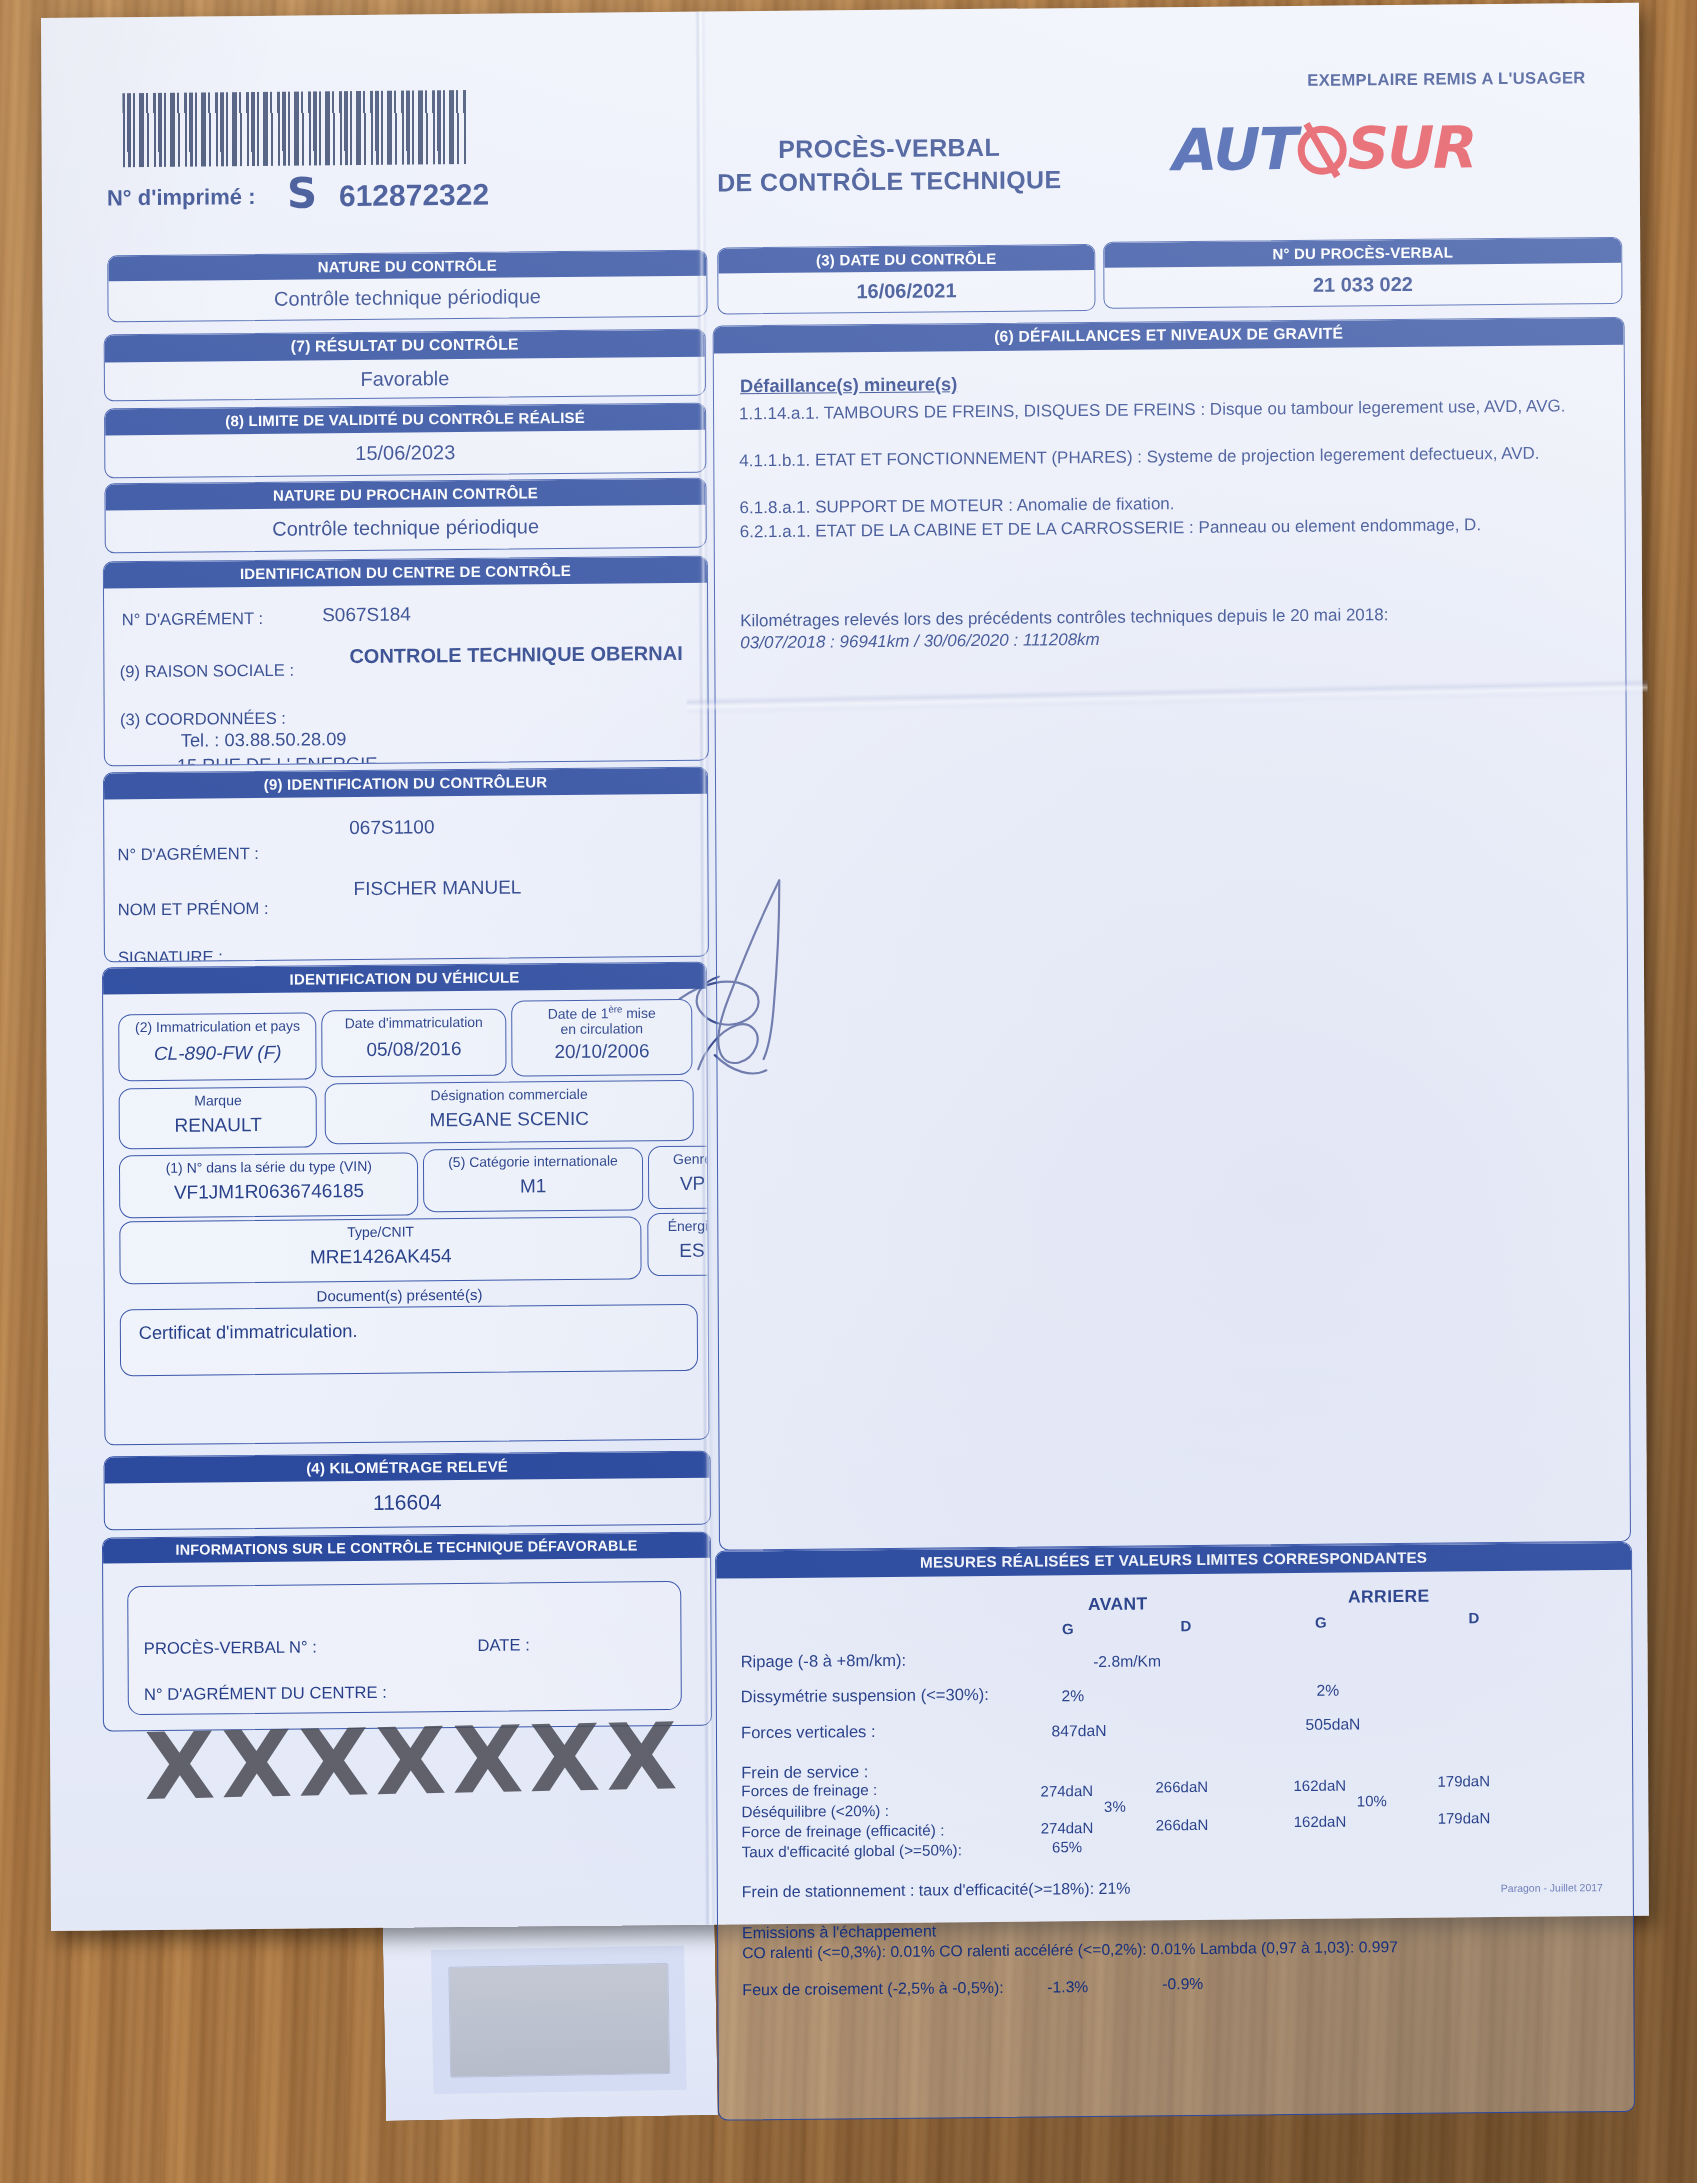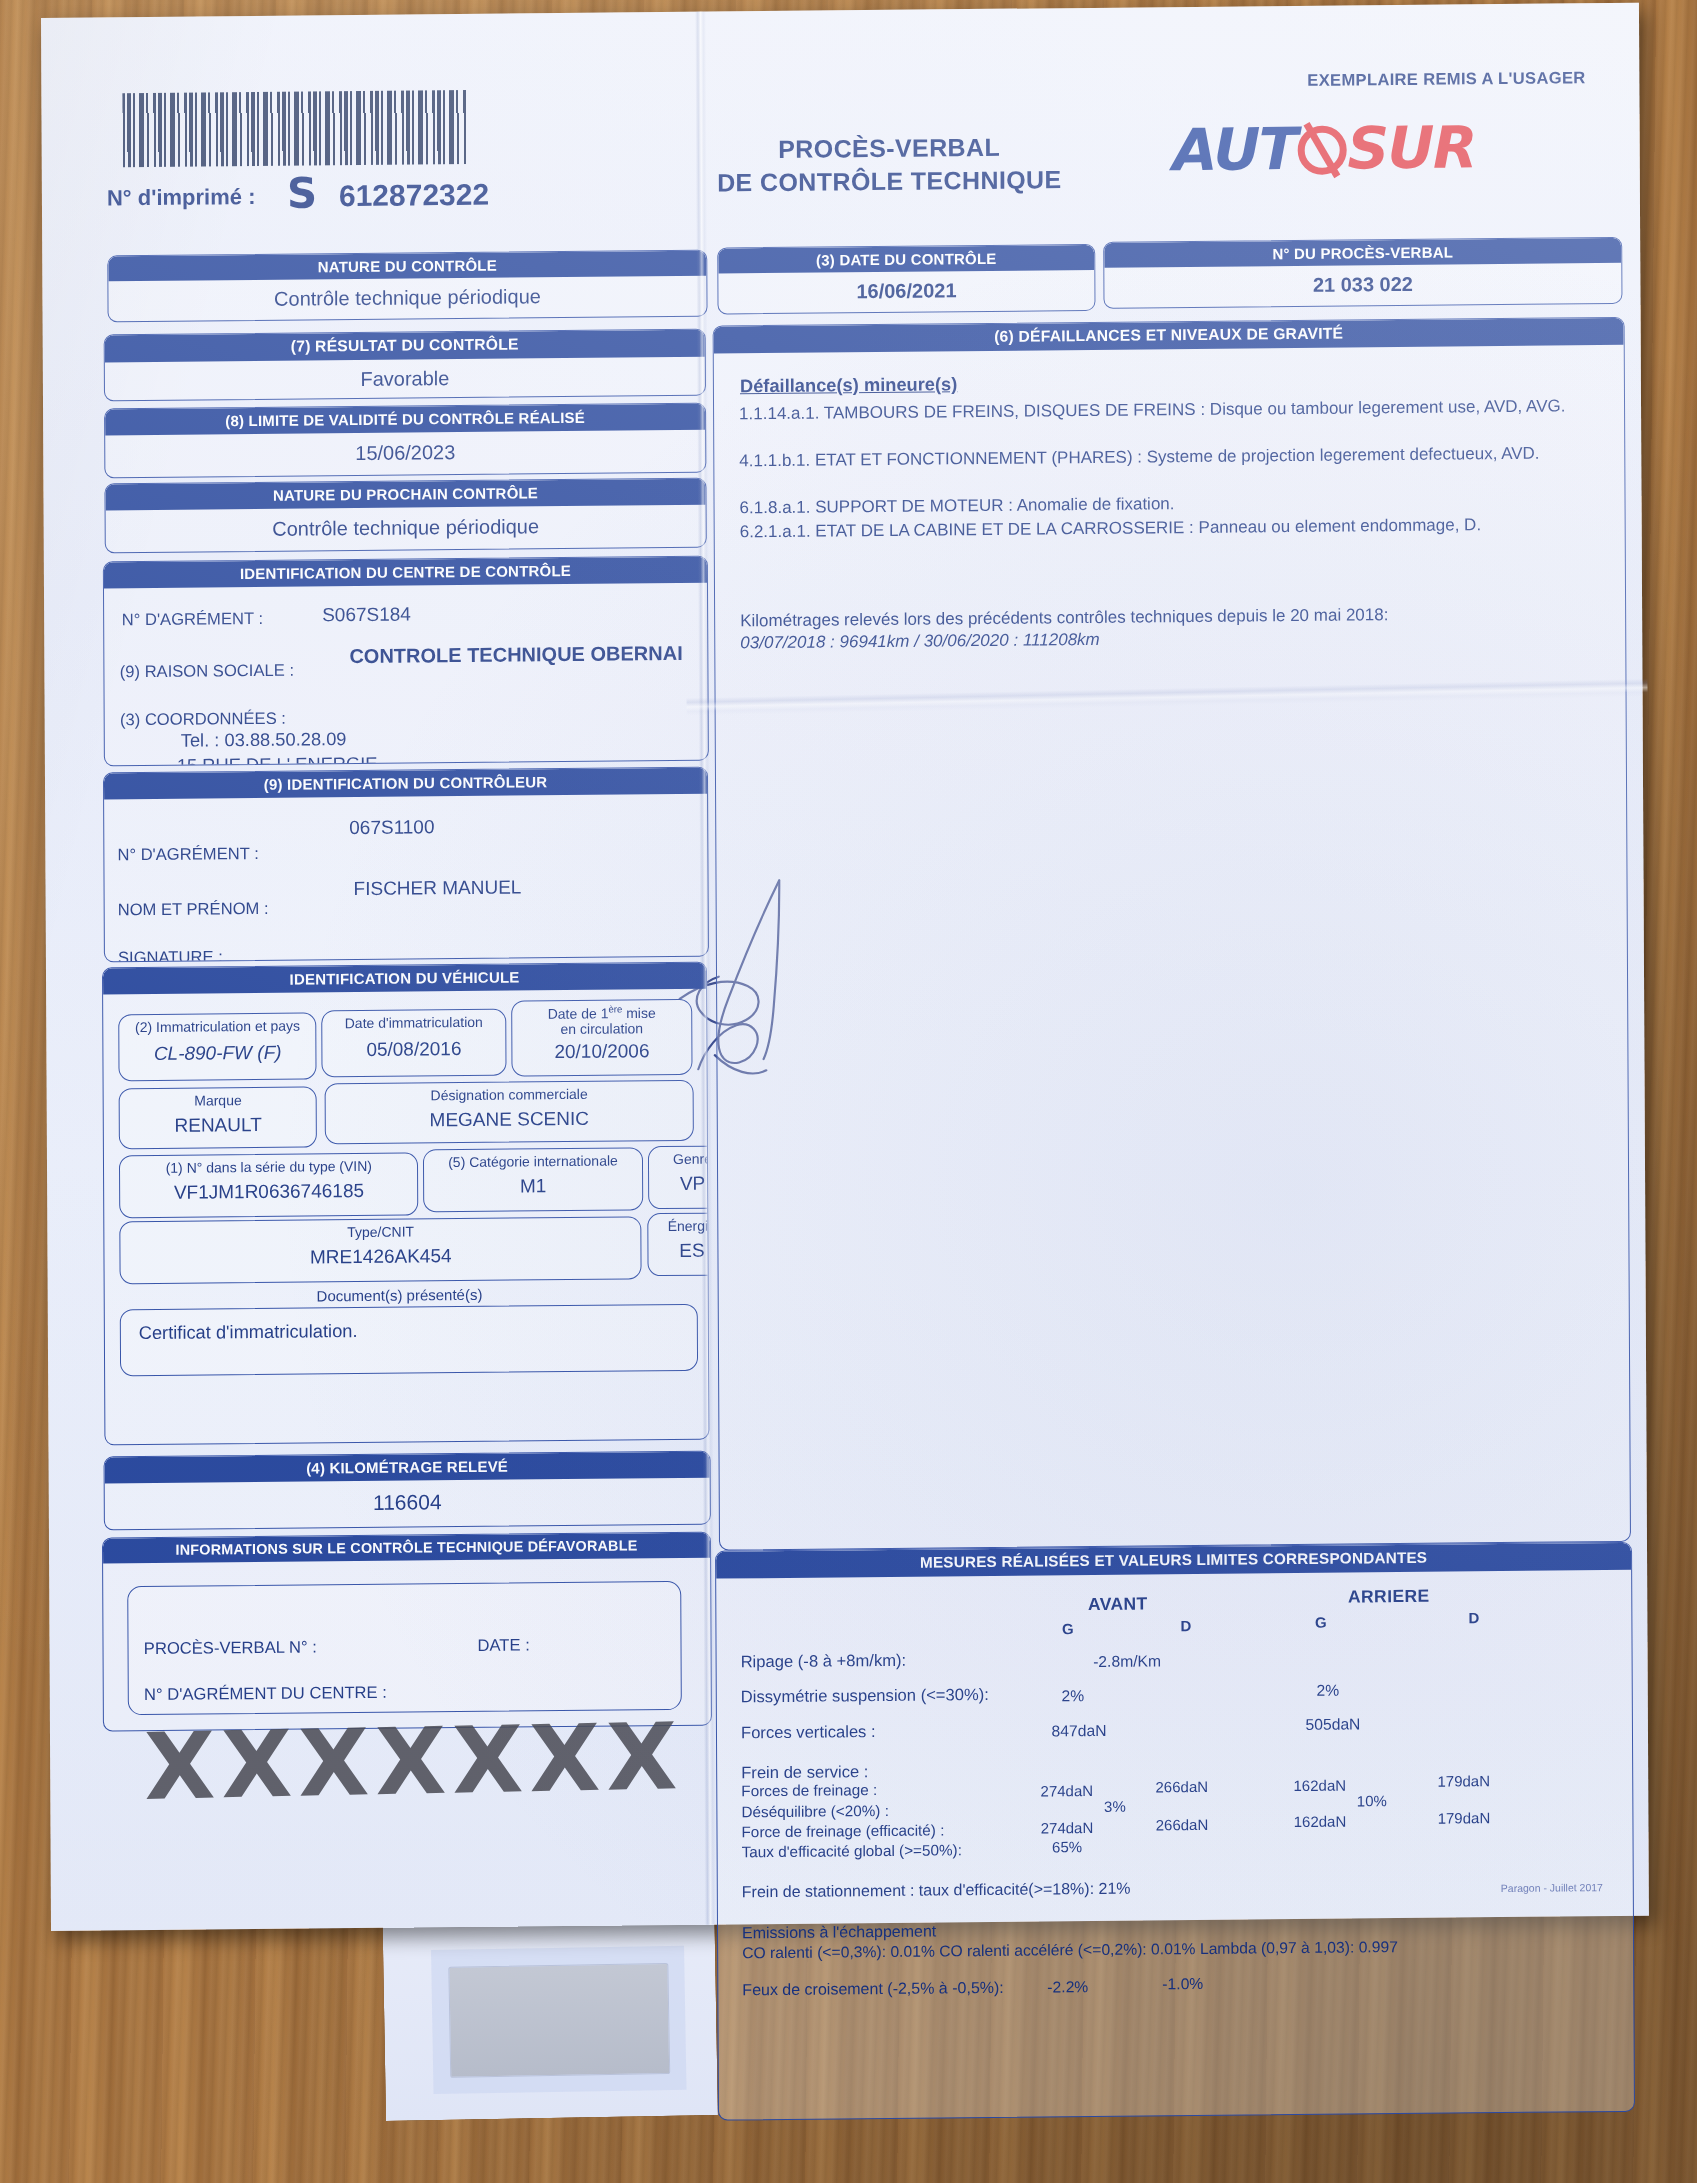--- a/index.html
+++ b/index.html
@@ -397,22 +397,22 @@
 
       <div class="abs" style="left:24px; top:292px; font-size:15.3px;">Taux d'efficacité global  (&gt;=50%):</div>
       <div class="abs ctr" style="left:306px; top:290px; width:87px; font-size:15px;">65%</div>
 
       <div class="abs" style="left:24px; top:332px; font-size:16px;">Frein de stationnement :  taux d'efficacité(&gt;=18%): 21%</div>
 
       <div class="abs" style="left:24px; top:373px; font-size:16px;">Emissions à l'échappement</div>
       <div class="abs" style="left:24px; top:393px; font-size:15.7px;">CO ralenti (&lt;=0,3%): 0.01%   CO ralenti accéléré (&lt;=0,2%): 0.01%   Lambda (0,97 à 1,03): 0.997</div>
 
       <div class="abs" style="left:24px; top:430px; font-size:16px;">Feux de croisement  (-2,5% à -0,5%):</div>
-      <div class="abs ctr" style="left:306px; top:430px; width:87px; font-size:15.7px;">-2.2%</div>
-      <div class="abs ctr" style="left:421px; top:428px; width:87px; font-size:15.7px;">-1.0%</div>
+      <div class="abs ctr" style="left:306px; top:430px; width:87px; font-size:15.7px;">-1.3%</div>
+      <div class="abs ctr" style="left:421px; top:428px; width:87px; font-size:15.7px;">-0.9%</div>
     </div>
 
     <div class="abs" style="left:1450px; top:1878px; font-size:10.5px; color:#6878b4;">Paragon - Juillet 2017</div>
 
     <div id="fold-v"></div>
     <div id="fold-h"></div>
     <div id="paper-shade"></div>
   </div>
 </div>
 

